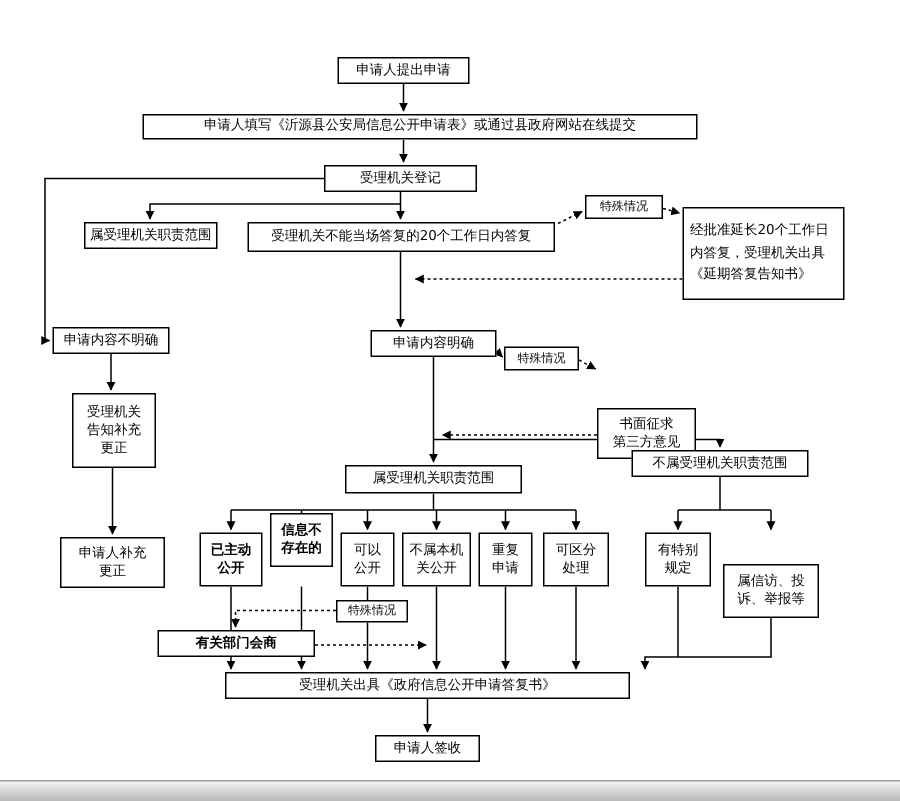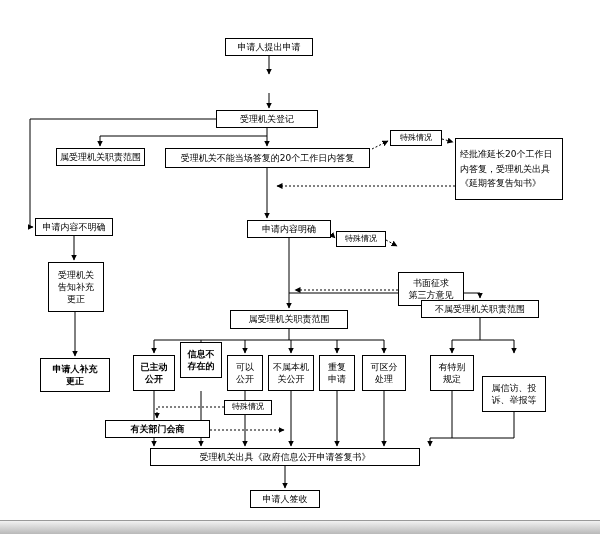--- a/index.html
+++ b/index.html
@@ -59,36 +59,37 @@
       <polyline points="514,391 514,438 430,438 430,446" fill="none" stroke="#000000" stroke-width="1" marker-end="url(#arr)"></polyline>
       <polyline points="452,391 452,438" fill="none" stroke="#000000" stroke-width="1"></polyline>
       <polyline points="224,407 157,407 157,418" fill="none" stroke="#000000" stroke-width="1" stroke-dasharray="2,2" marker-end="url(#arr)"></polyline>
       <polyline points="210,430 284,430" fill="none" stroke="#000000" stroke-width="1" stroke-dasharray="2,2" marker-end="url(#arr)"></polyline>
       <polyline points="285,466 285,488" fill="none" stroke="#000000" stroke-width="1" marker-end="url(#arr)"></polyline>
       <polyline points="74,236 74,260" fill="none" stroke="#000000" stroke-width="1" marker-end="url(#arr)"></polyline>
       <polyline points="75,312 75,356" fill="none" stroke="#000000" stroke-width="1" marker-end="url(#arr)"></polyline>
     </svg>
   <div id="nodes">
       <div class="node" style="left: 225px; top: 38px; width: 88px; height: 18px; border-color: rgb(0, 0, 0);">申请人提出申请</div>
+      <div class="node" style="left: 95px; top: 76px; width: 370px; height: 17px; border-color: rgb(0, 0, 0);">申请人填写《沂源县公安局信息公开申请表》或通过县政府网站在线提交</div>
       <div class="node" style="left: 216px; top: 110px; width: 102px; height: 18px; border-color: rgb(0, 0, 0);">受理机关登记</div>
       <div class="node" style="left: 390px; top: 130px; width: 52px; height: 16px; font-size: 8px; border-color: rgb(0, 0, 0);">特殊情况</div>
       <div class="node" style="left: 56px; top: 148px; width: 89px; height: 18px; border-color: rgb(0, 0, 0);">属受理机关职责范围</div>
       <div class="node" style="left: 165px; top: 148px; width: 205px; height: 20px; border-color: rgb(0, 0, 0);">受理机关不能当场答复的20个工作日内答复</div>
       <div class="node left" style="left: 455px; top: 138px; width: 108px; height: 62px; border-color: rgb(0, 0, 0);">经批准延长20个工作日内答复，受理机关出具《延期答复告知书》</div>
       <div class="node" style="left: 35px; top: 218px; width: 78px; height: 18px; border-color: rgb(0, 0, 0);">申请内容不明确</div>
       <div class="node" style="left: 247px; top: 220px; width: 84px; height: 18px; border-color: rgb(0, 0, 0);">申请内容明确</div>
       <div class="node" style="left: 336px; top: 231px; width: 50px; height: 16px; font-size: 8px; border-color: rgb(0, 0, 0);">特殊情况</div>
       <div class="node" style="left: 398px; top: 238px; width: 66px; height: 34px; border-color: rgb(0, 0, 0); margin-top: 34px;">书面征求
 第三方意见</div>
       <div class="node" style="left: 48px; top: 262px; width: 56px; height: 50px; border-color: rgb(0, 0, 0);">受理机关
 告知补充
 更正</div>
       <div class="node" style="left: 230px; top: 310px; width: 118px; height: 19px; border-color: rgb(0, 0, 0);">属受理机关职责范围</div>
       <div class="node" style="left: 421px; top: 300px; width: 118px; height: 18px; border-color: rgb(0, 0, 0);">不属受理机关职责范围</div>
-      <div class="node" style="left: 40px; top: 358px; width: 70px; height: 34px; border-color: rgb(0, 0, 0); font-weight: bold;">申请人补充
+      <div class="node" style="left: 40px; top: 358px; width: 70px; height: 34px; border-color: rgb(0, 0, 0);">申请人补充
 更正</div>
       <div class="node" style="left: 133px; top: 355px; width: 42px; height: 36px; border-color: rgb(0, 0, 0); font-weight: bold;">已主动
 公开</div>
       <div class="node" style="left: 180px; top: 342px; width: 42px; height: 36px; border-color: rgb(0, 0, 0); font-weight: bold;">信息不
 存在的</div>
       <div class="node" style="left: 227px; top: 355px; width: 36px; height: 36px; border-color: rgb(0, 0, 0);">可以
 公开</div>
       <div class="node" style="left: 268px; top: 355px; width: 46px; height: 36px; border-color: rgb(0, 0, 0);">不属本机
 关公开</div>
       <div class="node" style="left: 319px; top: 355px; width: 36px; height: 36px; border-color: rgb(0, 0, 0);">重复

